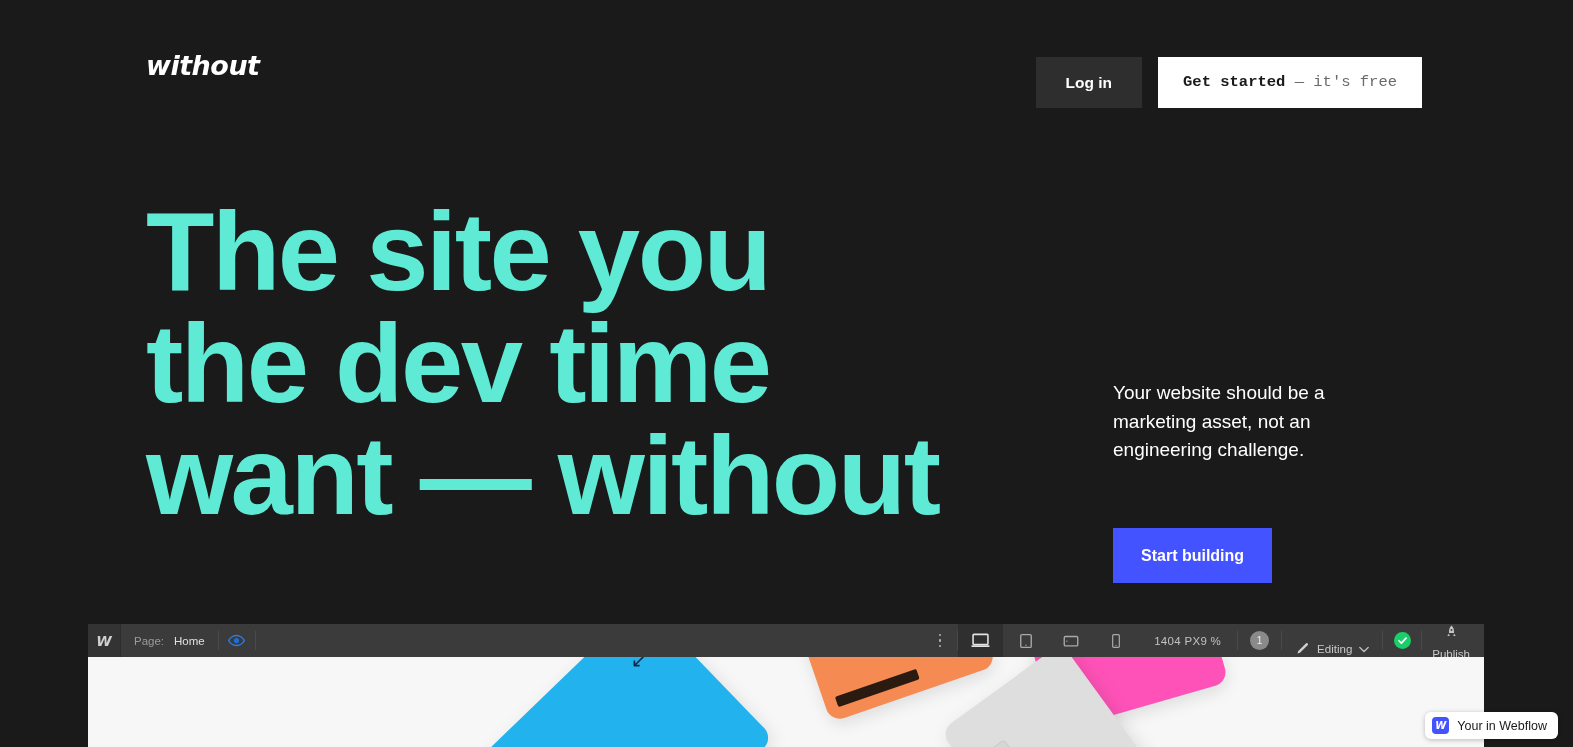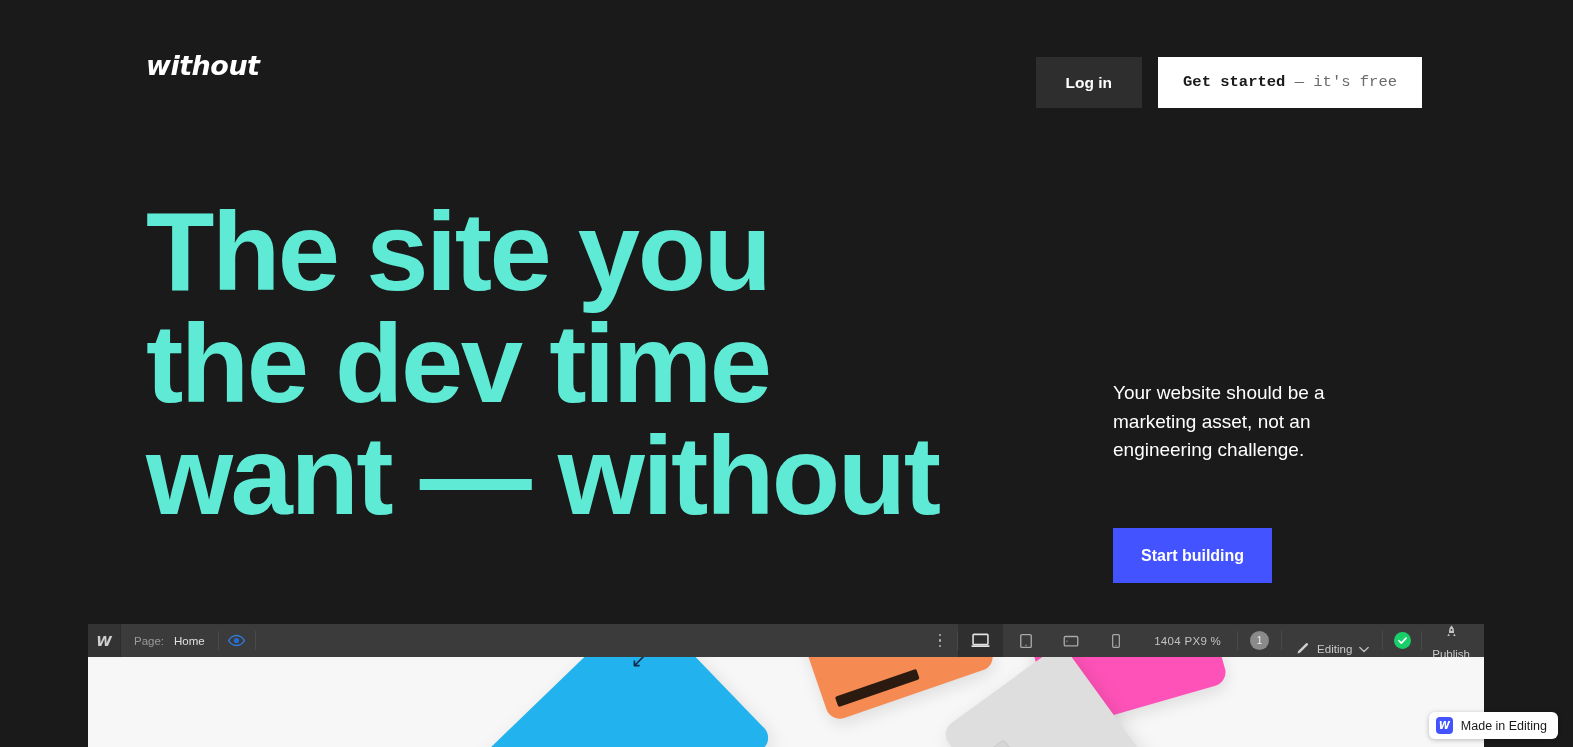--- a/index.html
+++ b/index.html
@@ -557,14 +557,14 @@
     <div class="card card-cyan">
       <div class="glyph">↙</div>
 
     </div>
 
   </div>
 </div>
 
 <div class="made-badge">
   <span class="wmark">W</span>
-  <span class="mtext">Made in Editing</span>
+  <span class="mtext">Your in Webflow</span>
 </div>
 
 </body></html>

